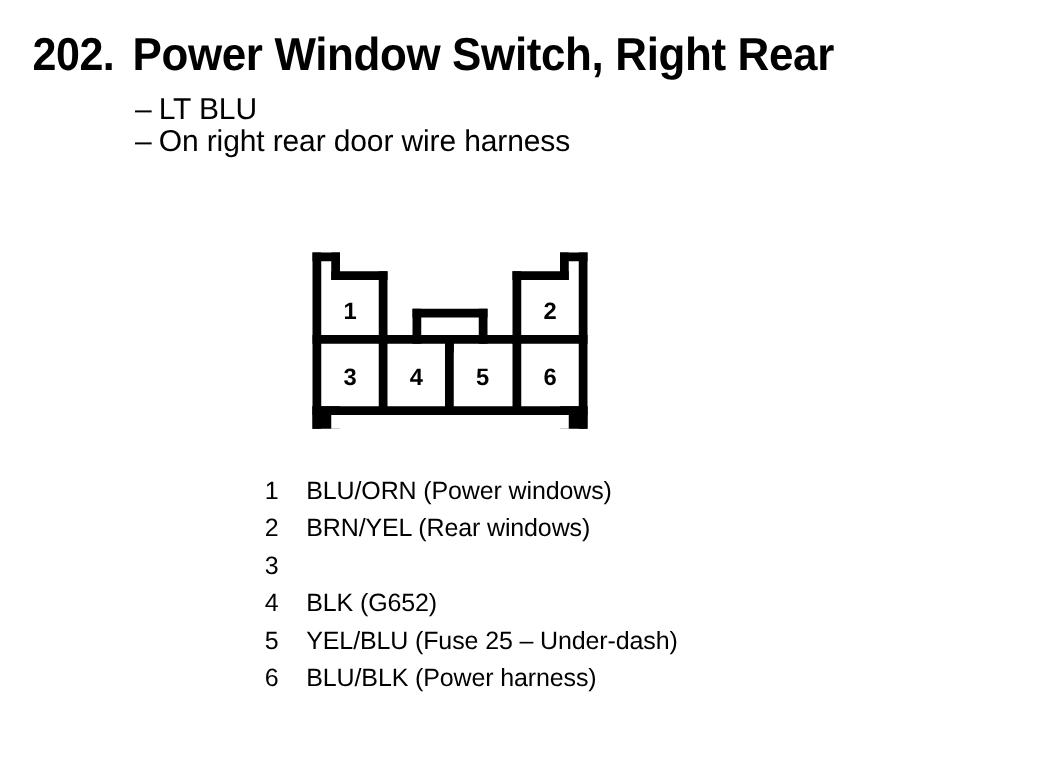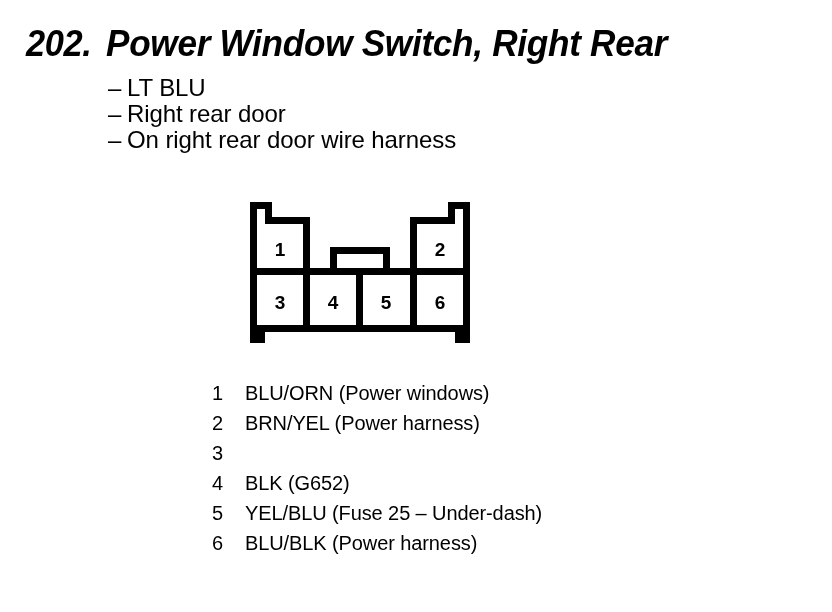--- a/index.html
+++ b/index.html
@@ -20,21 +20,20 @@
   
   #title-row {
     position: absolute;
     left: 26px;
     top: 24px;
     width: 760px;
     height: 42px;
     display: flex;
     align-items: baseline;
     white-space: nowrap;
-    font-style: italic;
   }
   #title-number {
     font-size: 37px;
     font-weight: bold;
     line-height: 40px;
     letter-spacing: -0.4px;
     transform: scaleX(0.93);
     transform-origin: left bottom;
   }
   #title-text {
@@ -118,23 +117,20 @@
 <div id="title-row">
   <span id="title-number">202.</span>
   <span id="title-text">Power Window Switch, Right Rear</span>
 </div>
 
 <div id="desc-list">
   <div class="desc-item">
     <span class="desc-dash">–</span><span>LT BLU</span>
   </div>
   <div class="desc-item">
-    <span class="desc-dash">–</span><span>Right rear door</span>
-  </div>
-  <div class="desc-item">
     <span class="desc-dash">–</span><span>On right rear door wire harness</span>
   </div>
 </div>
 
 <div id="connector">
 
   <div class="ink" style="left:2px; top:2px; width:7px; height:141px;"></div>
 
   <div class="ink" style="left:215px; top:2px; width:7px; height:141px;"></div>
 
@@ -181,21 +177,21 @@
   <div class="cellnum" style="left:176px; top:93px; width:32px;">6</div>
 </div>
 
 <div id="pin-legend">
   <div class="pin-row">
     <span class="pin-num">1</span>
     <span class="pin-desc">BLU/ORN (Power windows)</span>
   </div>
   <div class="pin-row">
     <span class="pin-num">2</span>
-    <span class="pin-desc">BRN/YEL (Power harness)</span>
+    <span class="pin-desc">BRN/YEL (Rear windows)</span>
   </div>
   <div class="pin-row">
     <span class="pin-num">3</span>
   </div>
   <div class="pin-row">
     <span class="pin-num">4</span>
     <span class="pin-desc">BLK (G652)</span>
   </div>
   <div class="pin-row">
     <span class="pin-num">5</span>

